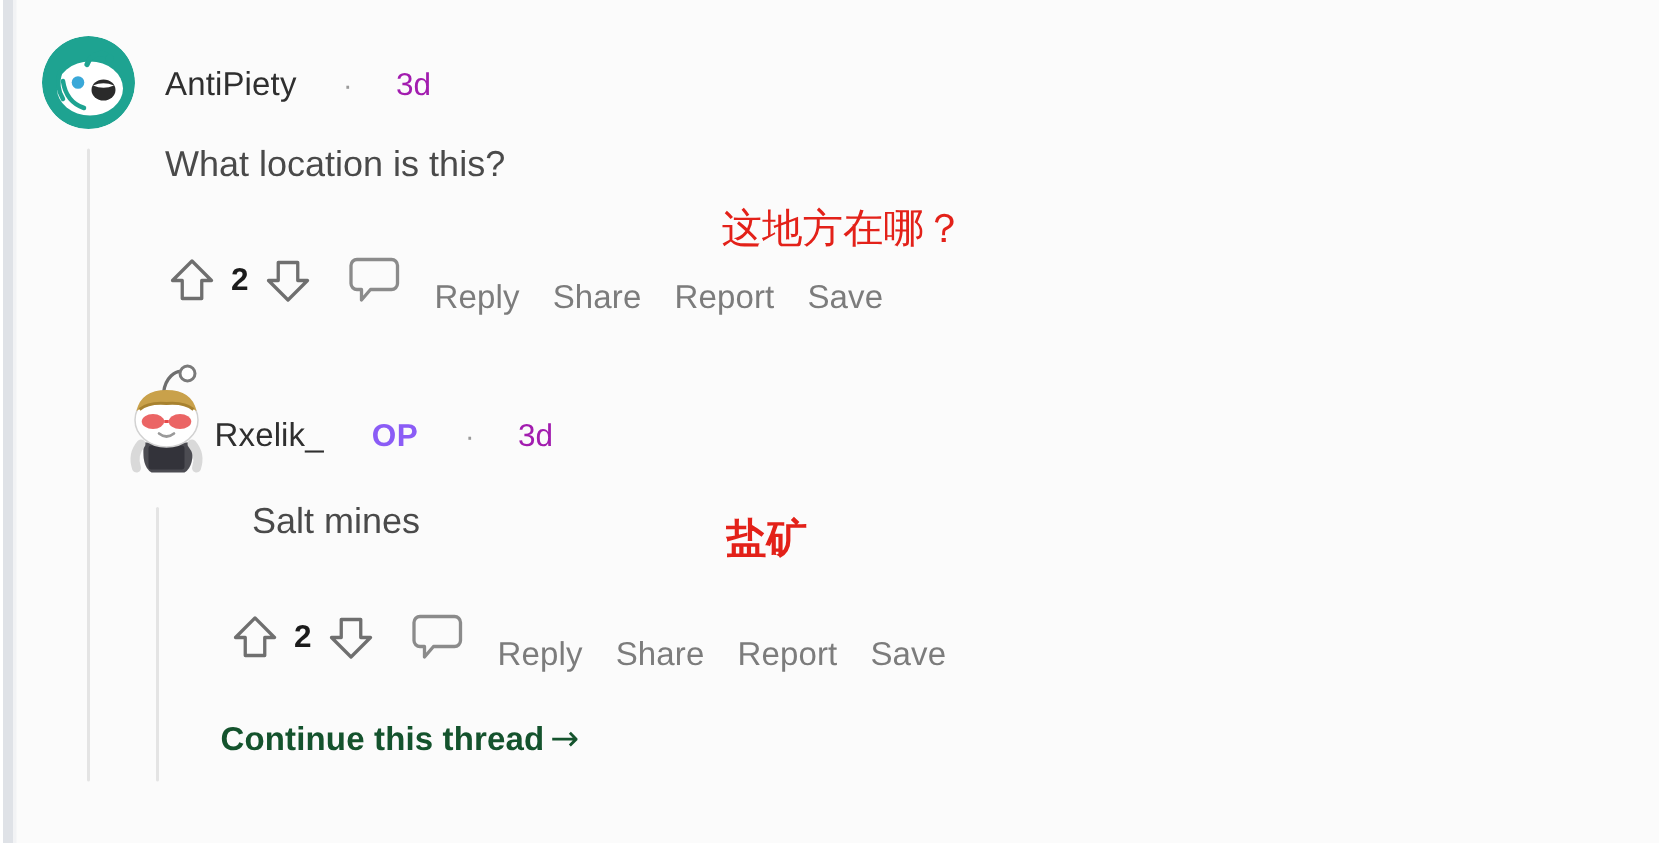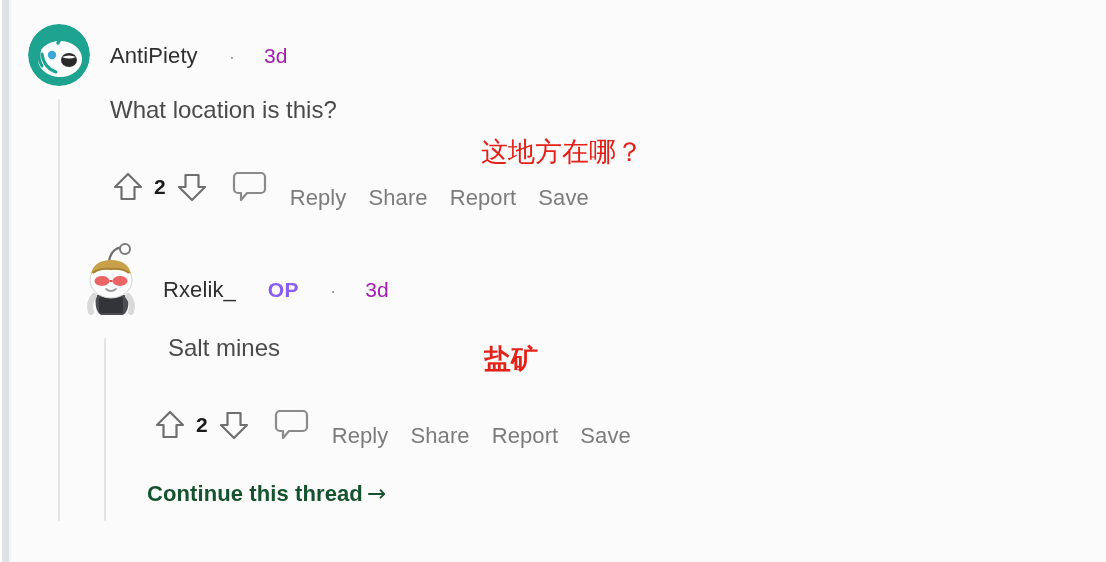--- a/index.html
+++ b/index.html
@@ -237,21 +237,21 @@
         <path d="M14 33 q6 -5 18 -4 q12 -1 18 4" stroke="#a8822f" stroke-width="2" fill="none"></path>
 
         <ellipse cx="23" cy="41" rx="7.5" ry="5" fill="#e84a4a" opacity="0.85"></ellipse>
         <ellipse cx="41" cy="41" rx="7.5" ry="5" fill="#e84a4a" opacity="0.85"></ellipse>
         <path d="M30.5 41 h3" stroke="#e84a4a" stroke-width="2"></path>
 
         <path d="M27 49 q5 4 10 0" stroke="#9a9a9a" stroke-width="1.8" fill="none" stroke-linecap="round"></path>
       </svg>
     </div>
 
-    <div class="cmt-header" style="left:163px; top:277px;">
+    <div class="cmt-header" style="left:143px; top:277px;">
       <span class="username">Rxelik_</span>
       <span class="op-badge">OP</span>
       <span class="dot-sep">·</span>
       <span class="age">3d</span>
     </div>
 
     <div class="cmt-body" style="left:149px; top:334px;margin-left:19px;">Salt mines</div>
 
     <div class="cn-gloss" style="left:484px; top:341px;font-weight:bold;">盐矿</div>
 

